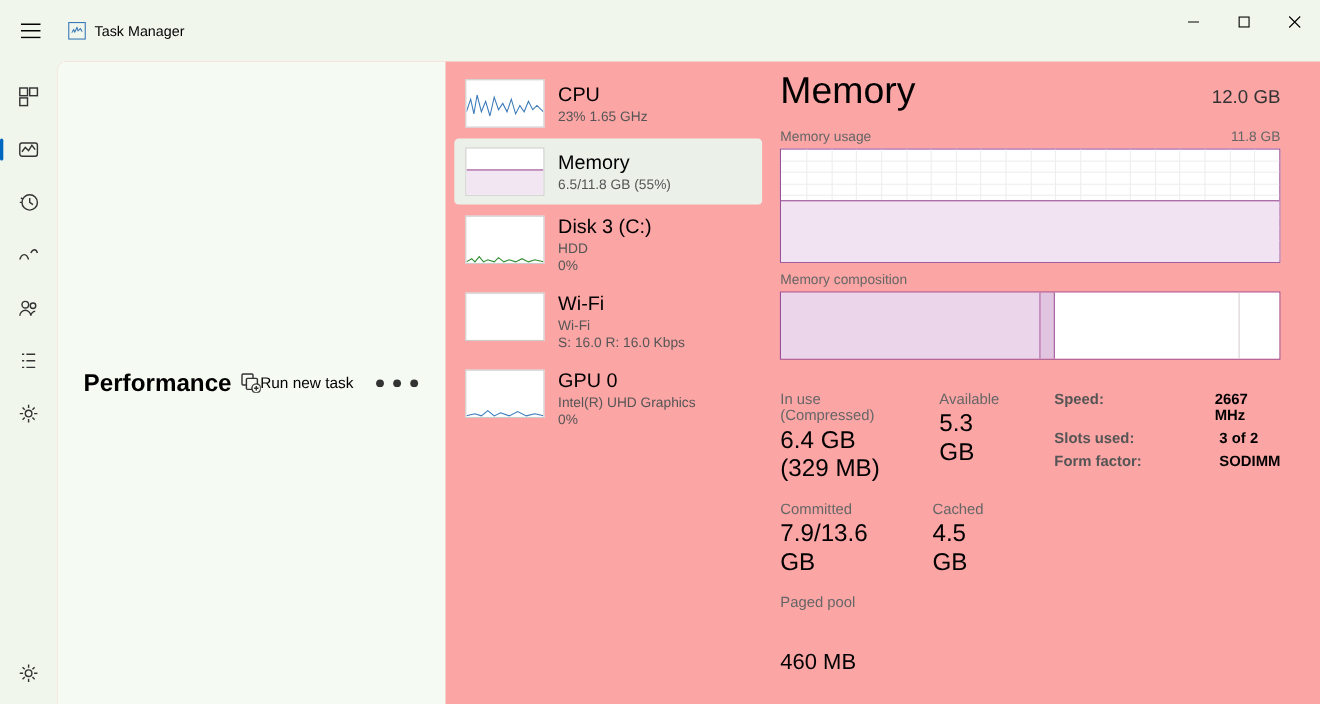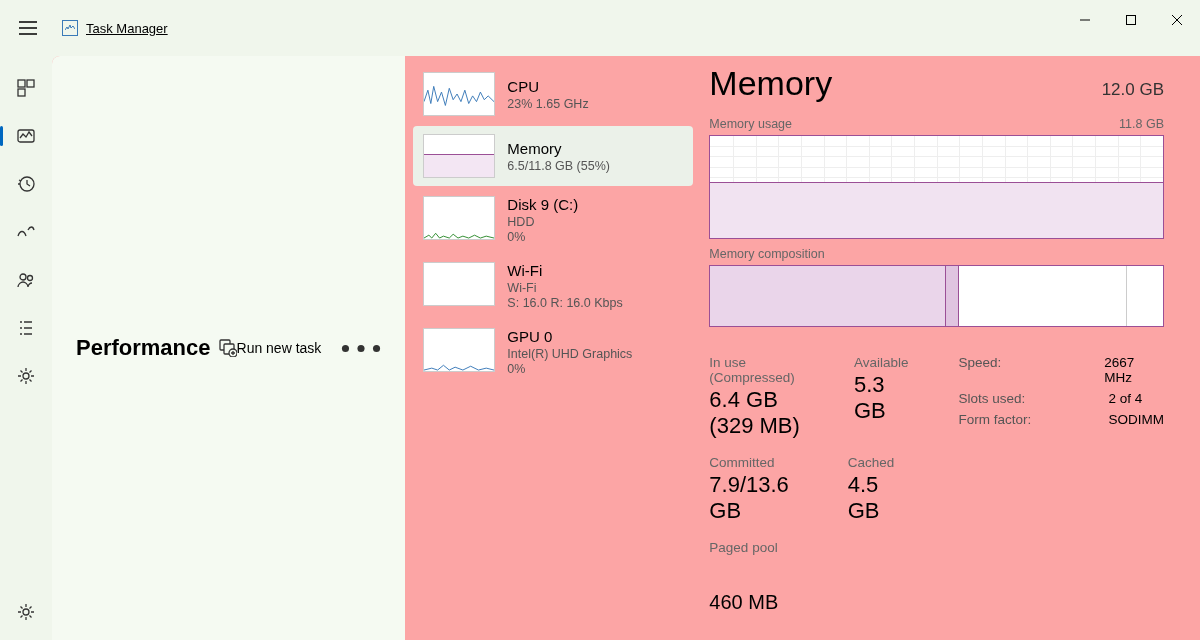--- a/index.html
+++ b/index.html
@@ -1,19 +1,19 @@
 <!DOCTYPE html>
 <html><head>
 <meta charset="utf-8">
 <style>
 * { margin: 0; padding: 0; box-sizing: border-box; font-family: "Segoe UI", sans-serif; }
 body { width: 1200px; height: 640px; background: #f0f6ec; overflow: hidden; position: relative; }
 
 
-.titlebar { height: 56px; display: flex; align-items: center; padding: 0 8px; text-decoration: underline; }
+.titlebar { height: 56px; display: flex; align-items: center; padding: 0 8px; }
 .hamburger { width: 40px; height: 40px; display: flex; align-items: center; justify-content: center; cursor: pointer; }
 .hamburger svg { width: 18px; height: 14px; }
 .app-icon { width: 16px; height: 16px; margin: 0 8px 0 14px; border: 1px solid #3a7ab8; display: flex; align-items: center; justify-content: center; }
 .app-icon-inner { width: 10px; height: 8px; }
 .app-title { font-size: 13px; color: #000; }
 .win-controls { position: absolute; top: 0; right: 0; display: flex; }
 .win-btn { width: 46px; height: 40px; display: flex; align-items: center; justify-content: center; cursor: pointer; }
 .win-btn svg { width: 12px; height: 12px; }
 
 
@@ -33,21 +33,21 @@
 
 
 .content { display: flex; flex: 1; overflow: hidden; }
 
 
 .perf-list { width: 288px; padding: 8px 0 8px 8px; overflow-y: auto; }
 .perf-item { display: flex; padding: 8px 10px; border-radius: 4px; cursor: pointer; margin-bottom: 2px; gap: 12px; }
 .perf-item.selected { background: #ebf1e9; }
 .thumb { width: 72px; height: 44px; border: 1px solid #ccc; background: #fff; position: relative; overflow: hidden; flex-shrink: 0; }
 .perf-info { display: flex; flex-direction: column; justify-content: center; }
-.perf-name { font-size: 15px; color: #000; }
+.perf-name { font-size: 18px; color: #000; }
 .perf-sub { font-size: 12.5px; color: #555; margin-top: 2px; }
 .perf-sub2 { font-size: 12.5px; color: #555; margin-top: 1px; }
 
 
 .detail { flex: 1; padding: 8px 36px 16px 16px; overflow-y: auto; }
 .detail-header { display: flex; align-items: baseline; }
 .detail-title { font-size: 34px; font-weight: 400; flex: 1; }
 .detail-total { font-size: 17px; color: #333; }
 .chart-label-row { display: flex; justify-content: space-between; font-size: 12.5px; color: #666; margin-top: 14px; }
 .usage-chart { height: 104px; border: 1px solid #9b4f96; margin-top: 4px; position: relative; background: #fff; }
@@ -63,21 +63,21 @@
 .comp-seg.standby { background: #fff; border-right: 1px solid #ccc; }
 .comp-seg.free { background: #fff; }
 
 .stats { display: flex; margin-top: 28px; gap: 40px; }
 .stats-left { display: flex; flex-direction: column; gap: 16px; }
 .stats-row { display: flex; gap: 34px; }
 .stat-block { display: flex; flex-direction: column; }
 .stat-label { font-size: 13.5px; color: #666; }
 .stat-value { font-size: 22px; color: #000; margin-top: 2px; }
 .stat-value.sm { font-size: 20px; margin-top: 36px; }
-.stats-right { display: flex; flex-direction: column; gap: 6px; font-size: 13.5px; margin-left: 10px; }
+.stats-right { display: flex; flex-direction: column; gap: 6px; font-size: 13.5px; margin-left: 10px; font-weight: bold; }
 .stats-right div { display: flex; }
 .stats-right .k { width: 150px; color: #555; }
 .stats-right .v { color: #000; }
 
 
 .thumb svg { position: absolute; inset: 0; width: 100%; height: 100%; }
 .thumb .mem-fill { position: absolute; left: 0; right: 0; bottom: 0; height: 55%; background: #f3e6f3; border-top: 1px solid #9b4f96; }
 </style>
 </head>
 <body>
@@ -212,21 +212,21 @@
         </div>
       </div>
 
       <div class="perf-item">
         <div class="thumb">
           <svg viewBox="0 0 72 44" preserveAspectRatio="none">
               <polyline points="0,43 5,40 8,43 12,38 16,43 20,41 26,43 30,39 35,43 40,41 46,43 52,40 58,43 64,41 72,43" fill="none" stroke="#2e8b2e" stroke-width="1"></polyline>
             </svg>
         </div>
         <div class="perf-info">
-          <div class="perf-name">Disk 9 (C:)</div>
+          <div class="perf-name">Disk 3 (C:)</div>
           <div class="perf-sub">HDD</div>
           <div class="perf-sub2">0%</div>
         </div>
       </div>
 
       <div class="perf-item">
         <div class="thumb"></div>
         <div class="perf-info">
           <div class="perf-name">Wi-Fi</div>
           <div class="perf-sub">Wi-Fi</div>
@@ -332,21 +332,21 @@
             </div>
           </div>
         </div>
         <div class="stats-right">
           <div>
               <span class="k">Speed:</span>
               <span class="v">2667 MHz</span>
             </div>
           <div>
               <span class="k">Slots used:</span>
-              <span class="v">2 of 4</span>
+              <span class="v">3 of 2</span>
             </div>
           <div>
               <span class="k">Form factor:</span>
               <span class="v">SODIMM</span>
             </div>
         </div>
       </div>
 
     </div>
   </div>

